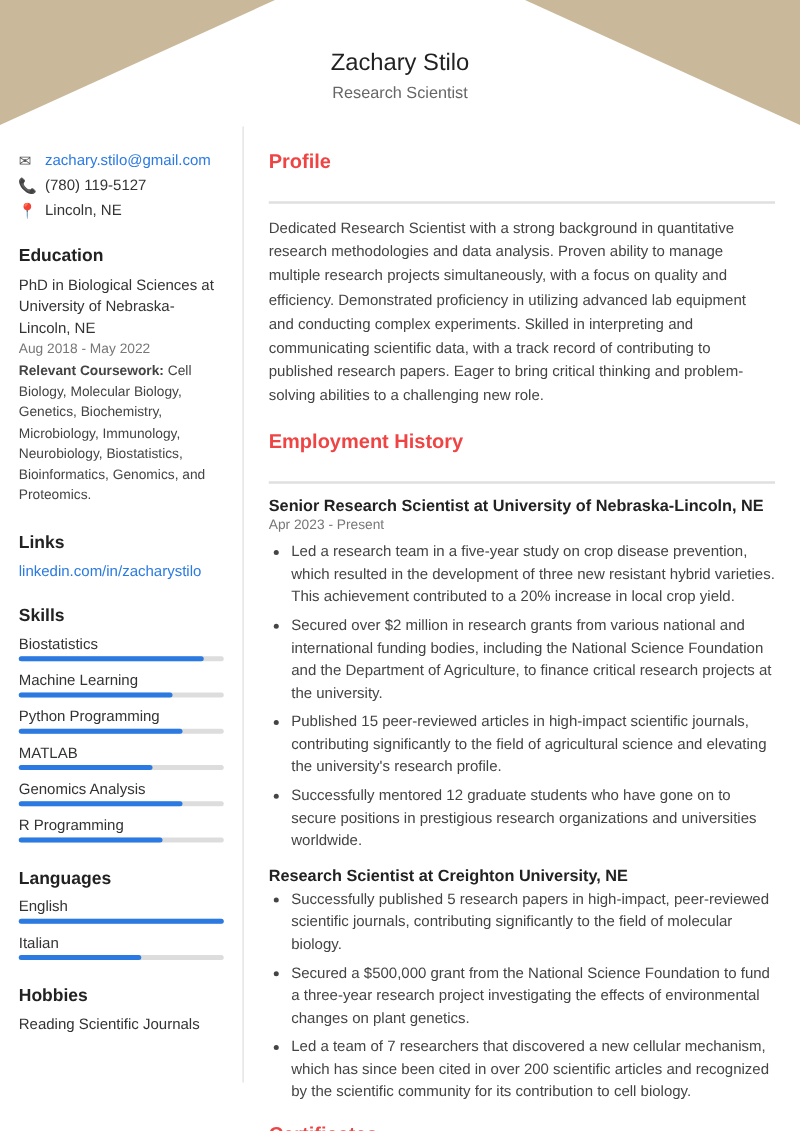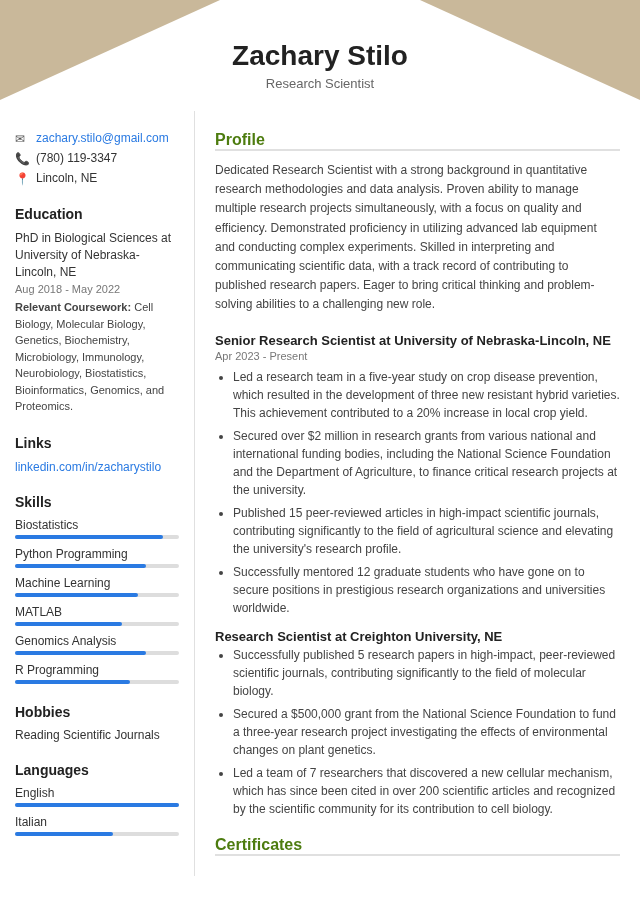--- a/index.html
+++ b/index.html
@@ -28,22 +28,22 @@
       border-right: 220px solid transparent;
     }
     .header-triangle-right {
       position: absolute;
       top: 0; right: 0;
       width: 0; height: 0;
       border-top: 100px solid #c9b89a;
       border-left: 220px solid transparent;
     }
     .header-name {
-      font-size: 28px;
-      font-weight: bold;
+      font-size: 19px;
+      font-weight: normal;
       color: #222;
       position: relative;
       z-index: 1;
       margin-top: 10px;
     }
     .header-title {
       font-size: 13px;
       color: #666;
       position: relative;
       z-index: 1;
@@ -147,23 +147,23 @@
     .main {
       flex: 1;
       padding: 20px 20px 20px 20px;
     }
     .section {
       margin-bottom: 18px;
     }
     .section-title {
       font-size: 16px;
       font-weight: bold;
-      color: #4d7c0f;
+      color: #ef4444;
       border-bottom: 2px solid #e0e0e0;
-      padding-bottom: 0;
+      padding-bottom: 22px;
       margin-bottom: 10px;
     }
     .profile-text {
       font-size: 12px;
       line-height: 1.6;
       color: #444;
     }
     .job-title {
       font-size: 13px;
       font-weight: bold;
@@ -201,21 +201,21 @@
 
   <div class="sidebar">
 
     <div class="sidebar-section">
       <div class="contact-item">
         <span class="contact-icon">✉</span>
         <a class="contact-link" href="#">zachary.stilo@gmail.com</a>
       </div>
       <div class="contact-item">
         <span class="contact-icon">📞</span>
-        <span>(780) 119-3347</span>
+        <span>(780) 119-5127</span>
       </div>
       <div class="contact-item">
         <span class="contact-icon">📍</span>
         <span>Lincoln, NE</span>
       </div>
     </div>
 
     <div class="sidebar-section">
       <div class="sidebar-section-title">Education</div>
       <div class="education-degree">PhD in Biological Sciences at University of Nebraska-Lincoln, NE</div>
@@ -234,85 +234,86 @@
     <div class="sidebar-section">
       <div class="sidebar-section-title">Skills</div>
       <div id="skills-container">
           <div class="skill-item">
     <div class="skill-name">Biostatistics</div>
     <div class="skill-bar-bg">
       <div class="skill-bar-fill" style="width:90%"></div>
     </div>
   </div>
           <div class="skill-item">
+    <div class="skill-name">Machine Learning</div>
+    <div class="skill-bar-bg">
+      <div class="skill-bar-fill" style="width:75%"></div>
+    </div>
+  </div>
+          <div class="skill-item">
     <div class="skill-name">Python Programming</div>
     <div class="skill-bar-bg">
       <div class="skill-bar-fill" style="width:80%"></div>
     </div>
   </div>
           <div class="skill-item">
-    <div class="skill-name">Machine Learning</div>
-    <div class="skill-bar-bg">
-      <div class="skill-bar-fill" style="width:75%"></div>
-    </div>
-  </div>
-          <div class="skill-item">
     <div class="skill-name">MATLAB</div>
     <div class="skill-bar-bg">
       <div class="skill-bar-fill" style="width:65%"></div>
     </div>
   </div>
           <div class="skill-item">
     <div class="skill-name">Genomics Analysis</div>
     <div class="skill-bar-bg">
       <div class="skill-bar-fill" style="width:80%"></div>
     </div>
   </div>
           <div class="skill-item">
     <div class="skill-name">R Programming</div>
     <div class="skill-bar-bg">
       <div class="skill-bar-fill" style="width:70%"></div>
     </div>
   </div>
         </div>
-    </div>
-
-    <div class="sidebar-section">
-      <div class="sidebar-section-title">Hobbies</div>
-      <div class="hobbies-text">Reading Scientific Journals</div>
     </div>
 
     <div class="sidebar-section">
       <div class="sidebar-section-title">Languages</div>
       <div id="languages-container">
           <div class="language-item">
     <div class="language-name">English</div>
     <div class="skill-bar-bg">
       <div class="skill-bar-fill" style="width:100%"></div>
     </div>
   </div>
           <div class="language-item">
     <div class="language-name">Italian</div>
     <div class="skill-bar-bg">
       <div class="skill-bar-fill" style="width:60%"></div>
     </div>
   </div>
         </div>
     </div>
 
+    <div class="sidebar-section">
+      <div class="sidebar-section-title">Hobbies</div>
+      <div class="hobbies-text">Reading Scientific Journals</div>
+    </div>
+
   </div>
 
   <div class="main">
 
     <div class="section">
       <div class="section-title">Profile</div>
       <div class="profile-text">Dedicated Research Scientist with a strong background in quantitative research methodologies and data analysis. Proven ability to manage multiple research projects simultaneously, with a focus on quality and efficiency. Demonstrated proficiency in utilizing advanced lab equipment and conducting complex experiments. Skilled in interpreting and communicating scientific data, with a track record of contributing to published research papers. Eager to bring critical thinking and problem-solving abilities to a challenging new role.</div>
     </div>
 
     <div class="section">
+      <div class="section-title">Employment History</div>
       <div id="jobs-container">
           <div>
     <div class="job-title">Senior Research Scientist at University of Nebraska-Lincoln, NE</div>
     <div class="job-date">Apr 2023 - Present</div>
     <ul class="job-bullets">
               <li>Led a research team in a five-year study on crop disease prevention, which resulted in the development of three new resistant hybrid varieties. This achievement contributed to a 20% increase in local crop yield.</li>
               <li>Secured over $2 million in research grants from various national and international funding bodies, including the National Science Foundation and the Department of Agriculture, to finance critical research projects at the university.</li>
               <li>Published 15 peer-reviewed articles in high-impact scientific journals, contributing significantly to the field of agricultural science and elevating the university's research profile.</li>
               <li>Successfully mentored 12 graduate students who have gone on to secure positions in prestigious research organizations and universities worldwide.</li>
             </ul>

